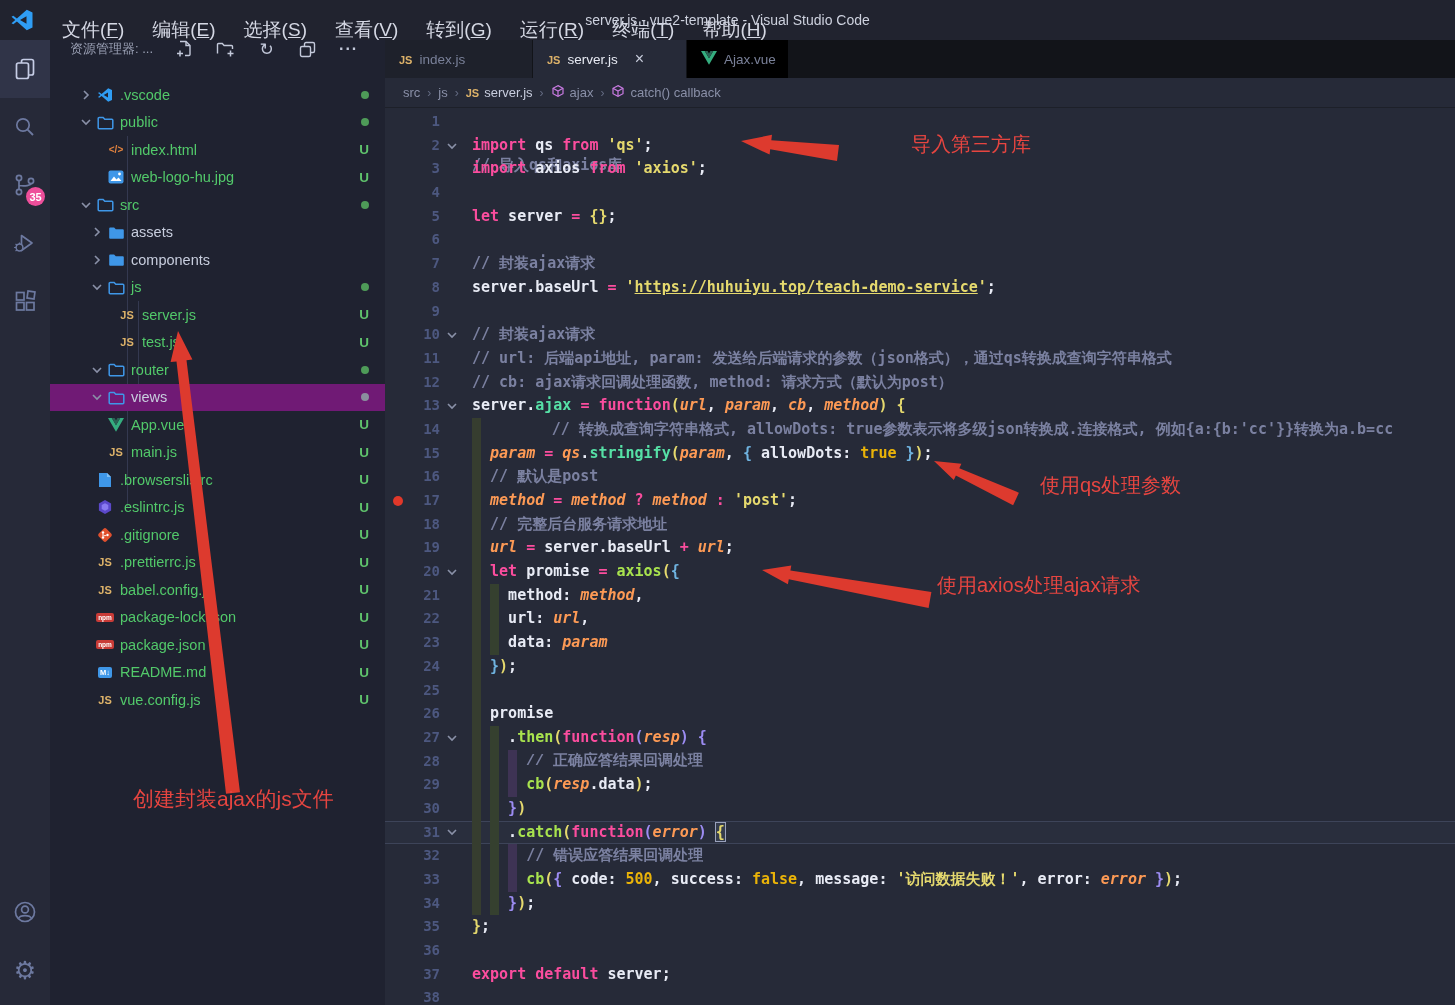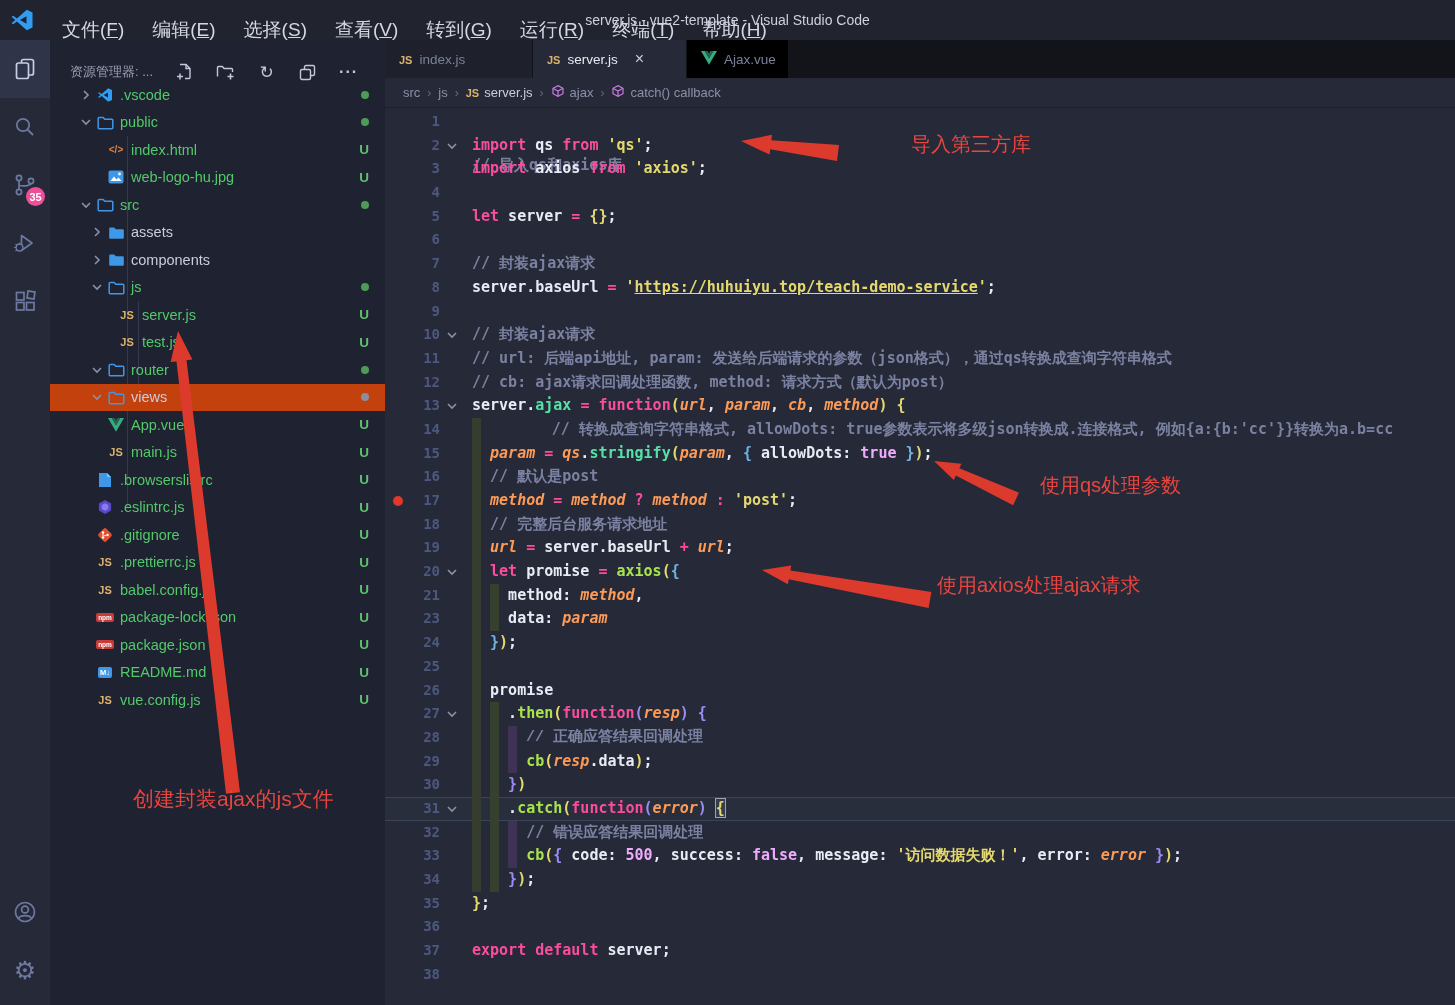--- a/index.html
+++ b/index.html
@@ -22,28 +22,28 @@
     position:relative; }
   .act-item.active { background:#303448; }
   .act-badge { position:absolute; right:5px; bottom:8px; min-width:19px; height:19px; border-radius:10px;
     background:#ee4f9b; color:#fff; font-size:11px; font-weight:bold; display:flex; align-items:center;
     justify-content:center; padding:0 3px; }
   #act-bottom { position:absolute; left:0; bottom:6px; width:50px; }
   .gear-glyph { font-size:25px; color:#6d79a0; line-height:1; }
 
   
   #sidebar { position:absolute; left:50px; top:40px; width:335px; height:965px; background:#1f2230; }
-  #explorer-header { height:41px; display:flex; align-items:flex-end; padding-left:20px; }
+  #explorer-header { height:41px; display:flex; align-items:flex-start; padding-left:20px; }
   #explorer-title { color:#9aa0b4; font-size:13px; margin-right:10px; white-space:nowrap; }
   #explorer-actions { display:flex; align-items:center; gap:22px; margin-left:12px; color:#c3c9da; }
   .hdr-ico { width:19px; height:18px; display:flex; align-items:center; justify-content:center;
     font-size:17px; color:#c3c9da; }
   #tree { position:absolute; left:0; top:41px; width:335px; }
   .trow { height:27.5px; display:flex; align-items:center; position:relative; }
-  .trow.sel { background:#c2410c; }
+  .trow.sel { background:#701a75; }
   .chev-slot { width:18px; display:flex; align-items:center; justify-content:center; flex:none; }
   .tico { width:20px; display:flex; align-items:center; justify-content:center; flex:none; margin-right:5px; }
   .tlabel { font-size:14.5px; white-space:nowrap; }
   .tlabel.g { color:#52c96a; } .tlabel.w { color:#c8cede; }
   .tright { position:absolute; right:16px; display:flex; align-items:center; }
   .ubadge { color:#5fc26c; font-size:13.5px; font-weight:bold; }
   .dot { width:8px; height:8px; border-radius:50%; }
   .dot.g { background:#4e9b58; } .dot.w { background:#8a8f9e; }
   .guide { position:absolute; width:1px; background:#343950; }
   .fi-js { color:#ddb269; font-weight:bold; font-size:11px; }
@@ -80,21 +80,21 @@
   .cl.cur { background:rgba(110,120,150,.06);
     box-shadow: inset 0 1px 0 #3d4459, inset 0 -1px 0 #3d4459; }
   .bpdot { position:absolute; left:8px; top:7px; width:10px; height:10px; border-radius:50%;
     background:#e0382a; }
   .st { position:absolute; top:0; bottom:0; width:1ch; }
   .st.l1 { background:#363d2f; } .st.l2 { background:#35402f; } .st.l3 { background:#3e3354; }
   .tok-pl { color:#e8ebf5; } .tok-cm { color:#7b81a1; } .tok-kw { color:#fb4d9e; }
   .tok-str { color:#e5d96e; } .tok-stru { color:#e5d96e; text-decoration:underline; }
   .tok-fnm { color:#56e0a6; } .tok-fnc { color:#a8e34e; }
   .tok-pm { color:#fd9a55; font-style:italic; }
-  .tok-ct { color:#f0abfc;text-align:right; }
+  .tok-ct { color:#eab308;text-align:right; }
   .tok-b1 { color:#e5d96e; } .tok-b2 { color:#6fb3e0; } .tok-b3 { color:#9c8cf2; }
   .tok-bhl { color:#e5d96e; outline:1px solid #9aa2bd; background:rgba(130,140,170,.15); }
 
   
   #anno-svg { position:absolute; inset:0; width:1455px; height:1005px; pointer-events:none; }
   .anno-label { position:absolute; color:#e64540; font-size:20px; white-space:nowrap;
     pointer-events:none; }
 </style>
 </head>
 <body>
@@ -572,20 +572,21 @@
       <div class="cl"><span class="ln">14</span><span class="fd"></span><span class="txt" style="padding-left: calc(2ch + 8px); text-align: center;"><i class="st l1" style="left: calc(0ch + 8px);"></i><span class="tok-cm">// 转换成查询字符串格式, allowDots: true参数表示将多级json转换成.连接格式, 例如{a:{b:'cc'}}转换为a.b=cc</span></span></div>
       <div class="cl"><span class="ln">15</span><span class="fd"></span><span class="txt" style="padding-left: calc(2ch + 8px);"><i class="st l1" style="left: calc(0ch + 8px);"></i><span class="tok-pm">param</span><span class="tok-pl"> </span><span class="tok-kw">=</span><span class="tok-pl"> </span><span class="tok-pm">qs</span><span class="tok-pl">.</span><span class="tok-fnm">stringify</span><span class="tok-b1">(</span><span class="tok-pm">param</span><span class="tok-pl">, </span><span class="tok-b2">{</span><span class="tok-pl"> allowDots: </span><span class="tok-ct">true</span><span class="tok-pl"> </span><span class="tok-b2">}</span><span class="tok-b1">)</span><span class="tok-pl">;</span></span></div>
       <div class="cl"><span class="ln">16</span><span class="fd"></span><span class="txt" style="padding-left: calc(2ch + 8px);"><i class="st l1" style="left: calc(0ch + 8px);"></i><span class="tok-cm">// 默认是post</span></span></div>
       <div class="cl"><span class="ln">17<span class="bpdot"></span></span><span class="fd"></span><span class="txt" style="padding-left: calc(2ch + 8px);"><i class="st l1" style="left: calc(0ch + 8px);"></i><span class="tok-pm">method</span><span class="tok-pl"> </span><span class="tok-kw">=</span><span class="tok-pl"> </span><span class="tok-pm">method</span><span class="tok-pl"> </span><span class="tok-kw">?</span><span class="tok-pl"> </span><span class="tok-pm">method</span><span class="tok-pl"> </span><span class="tok-kw">:</span><span class="tok-pl"> </span><span class="tok-str">'post'</span><span class="tok-pl">;</span></span></div>
       <div class="cl"><span class="ln">18</span><span class="fd"></span><span class="txt" style="padding-left: calc(2ch + 8px);"><i class="st l1" style="left: calc(0ch + 8px);"></i><span class="tok-cm">// 完整后台服务请求地址</span></span></div>
       <div class="cl"><span class="ln">19</span><span class="fd"></span><span class="txt" style="padding-left: calc(2ch + 8px);"><i class="st l1" style="left: calc(0ch + 8px);"></i><span class="tok-pm">url</span><span class="tok-pl"> </span><span class="tok-kw">=</span><span class="tok-pl"> server.baseUrl </span><span class="tok-kw">+</span><span class="tok-pl"> </span><span class="tok-pm">url</span><span class="tok-pl">;</span></span></div>
       <div class="cl"><span class="ln">20</span><span class="fd"><svg width="14" height="14" viewBox="0 0 14 14">
             <polyline points="3,5 7,9 11,5" fill="none" stroke="#8a91a8" stroke-width="1.6"></polyline>
           </svg></span><span class="txt" style="padding-left: calc(2ch + 8px);"><i class="st l1" style="left: calc(0ch + 8px);"></i><span class="tok-kw">let</span><span class="tok-pl"> promise </span><span class="tok-kw">=</span><span class="tok-pl"> </span><span class="tok-fnc">axios</span><span class="tok-b1">(</span><span class="tok-b2">{</span></span></div>
       <div class="cl"><span class="ln">21</span><span class="fd"></span><span class="txt" style="padding-left: calc(4ch + 8px);"><i class="st l1" style="left: calc(0ch + 8px);"></i><i class="st l2" style="left: calc(2ch + 8px);"></i><span class="tok-pl">method: </span><span class="tok-pm">method</span><span class="tok-pl">,</span></span></div>
+      <div class="cl"><span class="ln">22</span><span class="fd"></span><span class="txt" style="padding-left: calc(4ch + 8px);"><i class="st l1" style="left: calc(0ch + 8px);"></i><i class="st l2" style="left: calc(2ch + 8px);"></i><span class="tok-pl">url: </span><span class="tok-pm">url</span><span class="tok-pl">,</span></span></div>
       <div class="cl"><span class="ln">23</span><span class="fd"></span><span class="txt" style="padding-left: calc(4ch + 8px);"><i class="st l1" style="left: calc(0ch + 8px);"></i><i class="st l2" style="left: calc(2ch + 8px);"></i><span class="tok-pl">data: </span><span class="tok-pm">param</span></span></div>
       <div class="cl"><span class="ln">24</span><span class="fd"></span><span class="txt" style="padding-left: calc(2ch + 8px);"><i class="st l1" style="left: calc(0ch + 8px);"></i><span class="tok-b2">}</span><span class="tok-b1">)</span><span class="tok-pl">;</span></span></div>
       <div class="cl"><span class="ln">25</span><span class="fd"></span><span class="txt" style="padding-left: calc(2ch + 8px);"><i class="st l1" style="left: calc(0ch + 8px);"></i></span></div>
       <div class="cl"><span class="ln">26</span><span class="fd"></span><span class="txt" style="padding-left: calc(2ch + 8px);"><i class="st l1" style="left: calc(0ch + 8px);"></i><span class="tok-pl">promise</span></span></div>
       <div class="cl"><span class="ln">27</span><span class="fd"><svg width="14" height="14" viewBox="0 0 14 14">
             <polyline points="3,5 7,9 11,5" fill="none" stroke="#8a91a8" stroke-width="1.6"></polyline>
           </svg></span><span class="txt" style="padding-left: calc(4ch + 8px);"><i class="st l1" style="left: calc(0ch + 8px);"></i><i class="st l2" style="left: calc(2ch + 8px);"></i><span class="tok-pl">.</span><span class="tok-fnc">then</span><span class="tok-b1">(</span><span class="tok-kw">function</span><span class="tok-b3">(</span><span class="tok-pm">resp</span><span class="tok-b3">)</span><span class="tok-pl"> </span><span class="tok-b3">{</span></span></div>
       <div class="cl"><span class="ln">28</span><span class="fd"></span><span class="txt" style="padding-left: calc(6ch + 8px); font-family: Liberation Mono, monospace;"><i class="st l1" style="left: calc(0ch + 8px);"></i><i class="st l2" style="left: calc(2ch + 8px);"></i><i class="st l3" style="left: calc(4ch + 8px);"></i><span class="tok-cm">// 正确应答结果回调处理</span></span></div>
       <div class="cl"><span class="ln">29</span><span class="fd"></span><span class="txt" style="padding-left: calc(6ch + 8px);"><i class="st l1" style="left: calc(0ch + 8px);"></i><i class="st l2" style="left: calc(2ch + 8px);"></i><i class="st l3" style="left: calc(4ch + 8px);"></i><span class="tok-fnc">cb</span><span class="tok-b1">(</span><span class="tok-pm">resp</span><span class="tok-pl">.data</span><span class="tok-b1">)</span><span class="tok-pl">;</span></span></div>
       <div class="cl"><span class="ln">30</span><span class="fd"></span><span class="txt" style="padding-left: calc(4ch + 8px);"><i class="st l1" style="left: calc(0ch + 8px);"></i><i class="st l2" style="left: calc(2ch + 8px);"></i><span class="tok-b3">}</span><span class="tok-b1">)</span></span></div>

